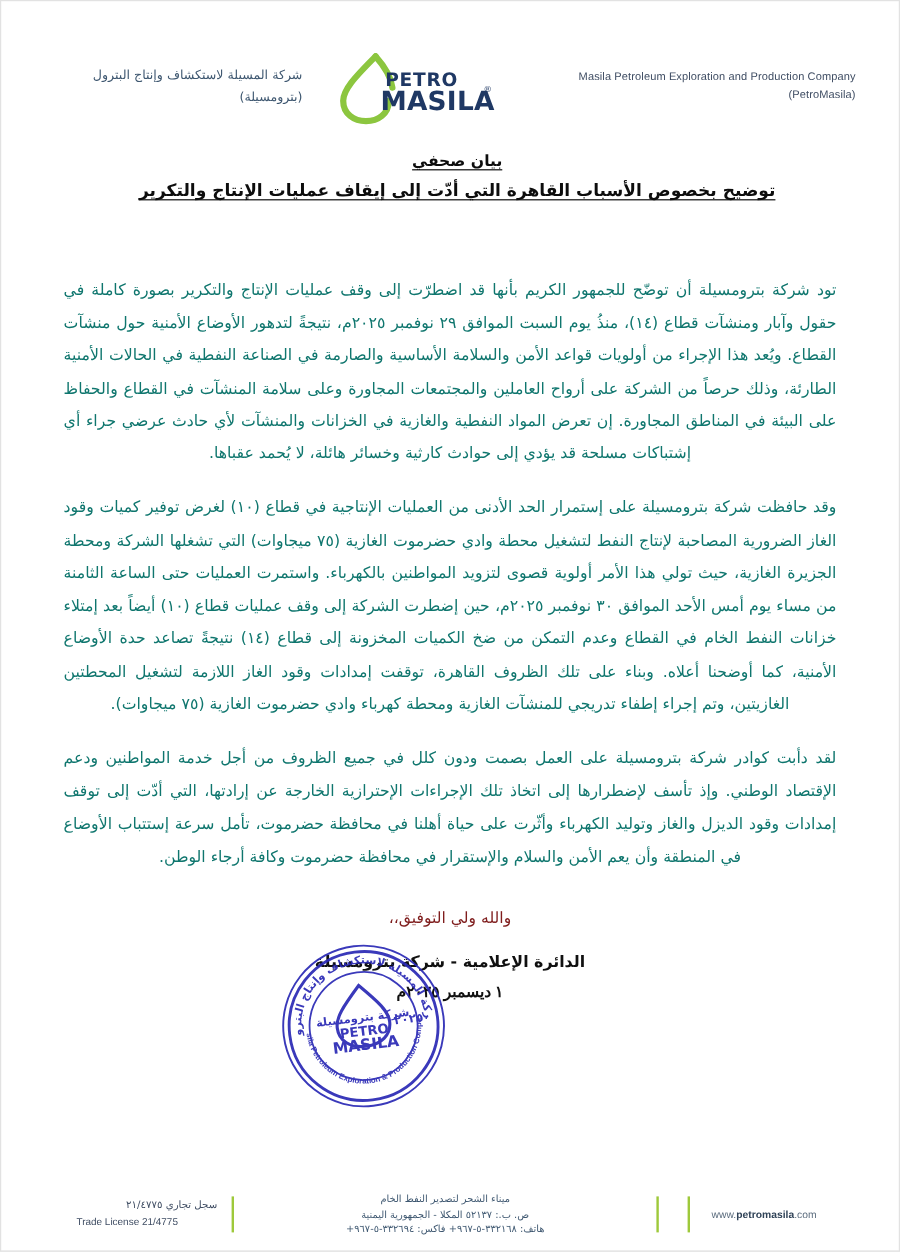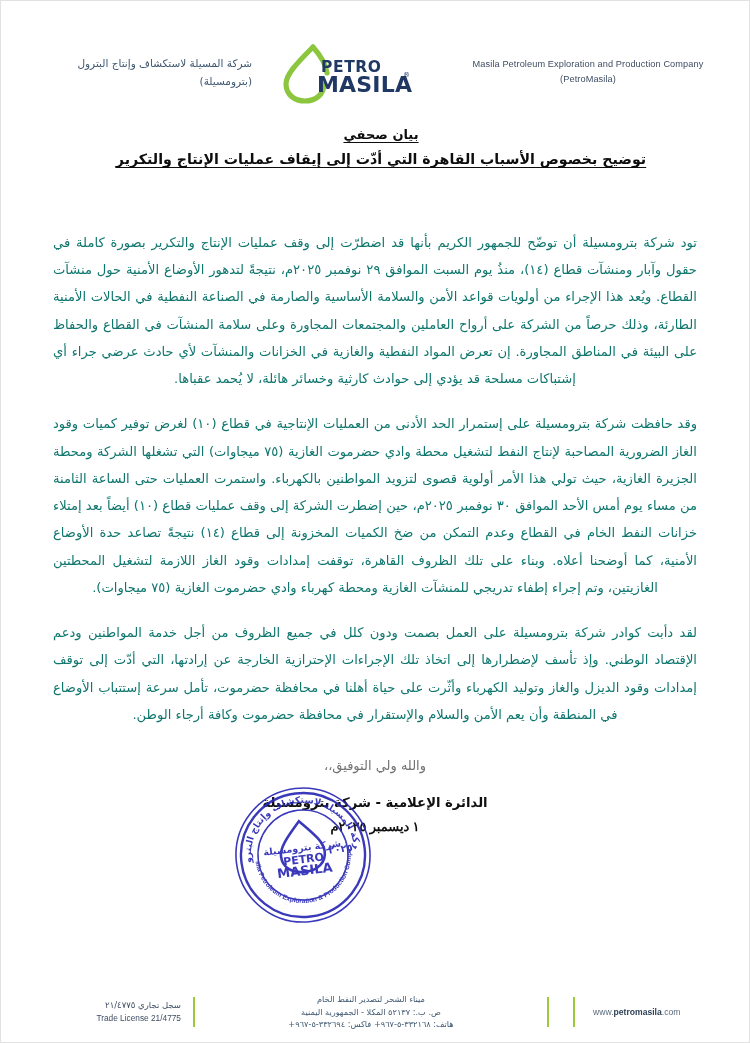--- a/index.html
+++ b/index.html
@@ -34,21 +34,21 @@
     height: 72px;
     display: flex;
     align-items: flex-start;
     justify-content: space-between;
     padding: 0 36px;
     box-sizing: border-box;
   }
 
   .header-en {
     direction: ltr;
-    text-align: center;
+    text-align: right;
     font-family: "Liberation Sans", sans-serif;
     font-size: 9.2px;
     line-height: 1.65;
     color: #3f4d63;
     padding-top: 18px;
     width: 250px;
     letter-spacing: 0.1px;
     margin-left: 28px;
   }
 
@@ -118,21 +118,21 @@
     position: absolute;
     top: 757px;
     right: 52px;
     left: 52px;
     direction: rtl;
     text-align: center;
   }
   .signoff-line {
     font-family: "DejaVu Sans", sans-serif;
     font-size: 13px;
-    color: #737373;
+    color: #7f1d1d;
     margin: 0 0 22px 0;
     text-align: center;
   }
   .dept {
     font-family: "DejaVu Sans", sans-serif;
     font-size: 13.2px;
     font-weight: bold;
     color: #101010;
     margin: 0 0 9px 0;
   }
@@ -184,21 +184,21 @@
     flex: 0 0 auto;
   }
   .f-trade .ar {
     font-family: "DejaVu Sans", sans-serif;
     font-size: 8.5px;
     color: #3f4d63;
     line-height: 1.5;
   }
   .f-trade .en {
     direction: ltr;
-    text-align: right;
+    text-align: center;
     font-family: "Liberation Sans", sans-serif;
     font-size: 8.3px;
     color: #3f4d63;
     line-height: 1.5;
   }
   .f-ar {
     direction: rtl;
     text-align: center;
     flex: 1 1 auto;
     font-family: "DejaVu Sans", sans-serif;

